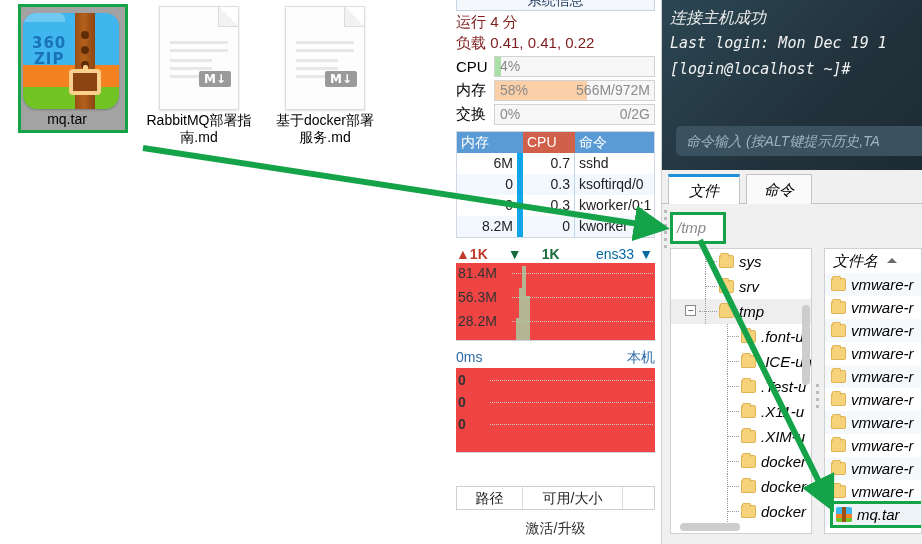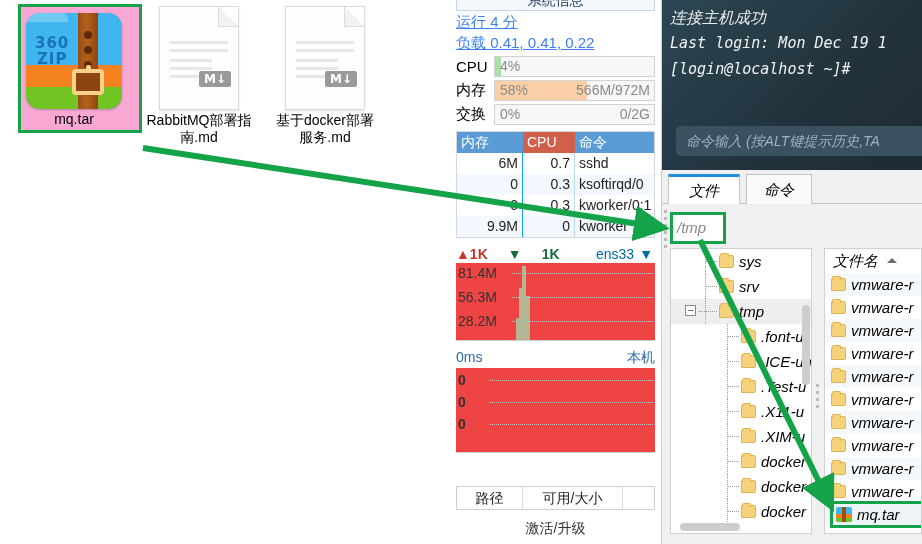--- a/index.html
+++ b/index.html
@@ -16,22 +16,22 @@
     background: #ffffff;
   }
   .desk-icon {
     position: absolute; width: 106px; text-align: center;
   }
   .desk-icon .label {
     font-size: 14px; color: #000; line-height: 17px; margin-top: 2px;
     word-wrap: break-word;
   }
   #icon-mqtar {
-    left: 18px; top: 4px; width: 124px;
-    background: #f9a8d4;
+    left: 18px; top: 4px; width: 110px;
+    background: #a3a3a3;
     border: 3px solid #15a349;
     padding: 4px 14px 2px 2px;
   }
   #icon-mqtar .label { color: #000; }
 
   
   .zip-icon {
     width: 96px; height: 96px; margin: 2px auto 0; position: relative;
     border-radius: 14px; overflow: hidden;
     background: #3fb6ee;
@@ -104,21 +104,21 @@
   #sysmon {
     position: absolute; left: 450px; top: 0; width: 212px; height: 544px;
     background: #ffffff; font-size: 14px; color: #222;
     border-right: 1px solid #cfcfcf;
   }
   #sysinfo-btn {
     margin: -9px 6px 0 6px; height: 20px; background: #f4f7fb;
     border: 1px solid #c6d3e2; color: #1f3a5f; font-size: 14px;
     text-align: center; overflow: hidden; line-height: 16px;
   }
-  .sm-line { padding: 2px 6px 0 6px; font-size: 15px; color: #3b82f6; text-decoration: underline; }
+  .sm-line { padding: 2px 6px 0 6px; font-size: 15px; color: #7f1d1d; }
   .meter-row {
     display: flex; align-items: center; margin: 3px 6px 0 6px; height: 21px;
   }
   .meter-label { width: 38px; font-size: 15px; color: #000; flex: none; }
   .meter {
     flex: 1; height: 21px; border: 1px solid #d2d2d2; background: #f7f7f7;
     position: relative; overflow: hidden;
   }
   .meter .fill { position: absolute; left: 0; top: 0; bottom: 0; }
   .meter .pct {
@@ -137,21 +137,21 @@
     font-size: 14px; color: #fff; line-height: 21px; padding-left: 4px;
   }
   #proc .h-mem { width: 66px; background: #5b9bd5; }
   #proc .h-cpu { width: 52px; background: #d0604a; }
   #proc .h-cmd { flex: 1; background: #5b9bd5; }
   #proc .row { display: flex; height: 21px; }
   #proc .row:nth-child(odd) { background: #f2f8fd; }
   #proc .row:nth-child(even) { background: #ffffff; }
   #proc .c-mem {
     width: 66px; text-align: right; padding-right: 4px; font-size: 14px;
-    line-height: 21px; border-right: 1px solid #0ea5e9;
+    line-height: 21px; border-right: 6px solid #0ea5e9;
   }
   #proc .c-cpu {
     width: 52px; text-align: right; padding-right: 4px; font-size: 14px;
     line-height: 21px; border-right: 1px solid #bcd6ee;
   }
   #proc .c-cmd {
     flex: 1; padding-left: 4px; font-size: 14px; line-height: 21px;
     white-space: nowrap; overflow: hidden;
   }
 
@@ -449,21 +449,21 @@
       <div class="c-mem">0</div>
       <div class="c-cpu">0.3</div>
       <div class="c-cmd">ksoftirqd/0</div>
     </div>
     <div class="row">
       <div class="c-mem">0</div>
       <div class="c-cpu">0.3</div>
       <div class="c-cmd">kworker/0:1</div>
     </div>
     <div class="row">
-      <div class="c-mem">9.9M</div>
+      <div class="c-mem">8.2M</div>
       <div class="c-cpu">0</div>
       <div class="c-cmd">kworker</div>
     </div>
   </div>
 
   <div id="net-head">
     <span class="up">▲</span>
       <span class="up">1K</span>
     <span class="down">▼</span>
       <span class="down">1K</span>

